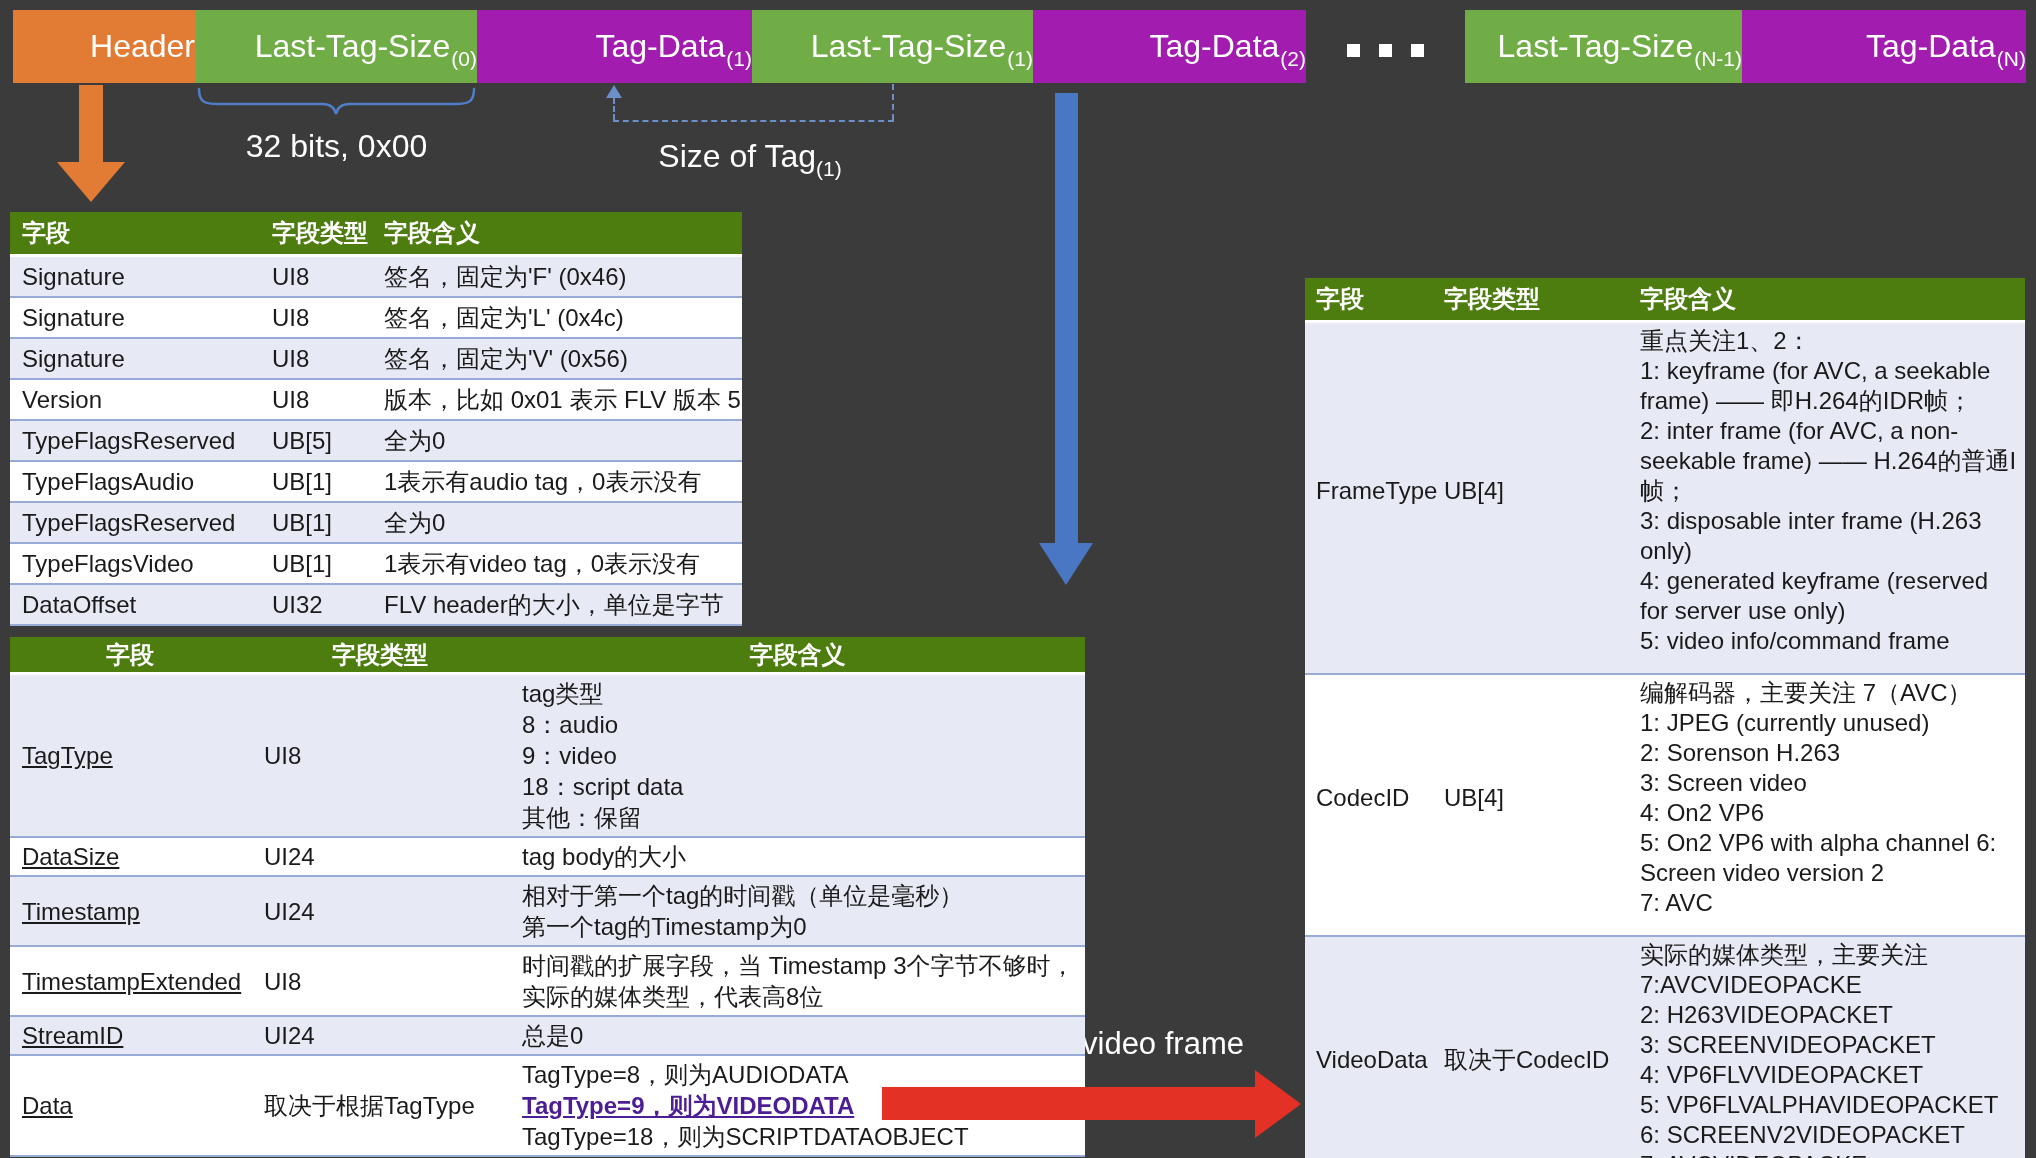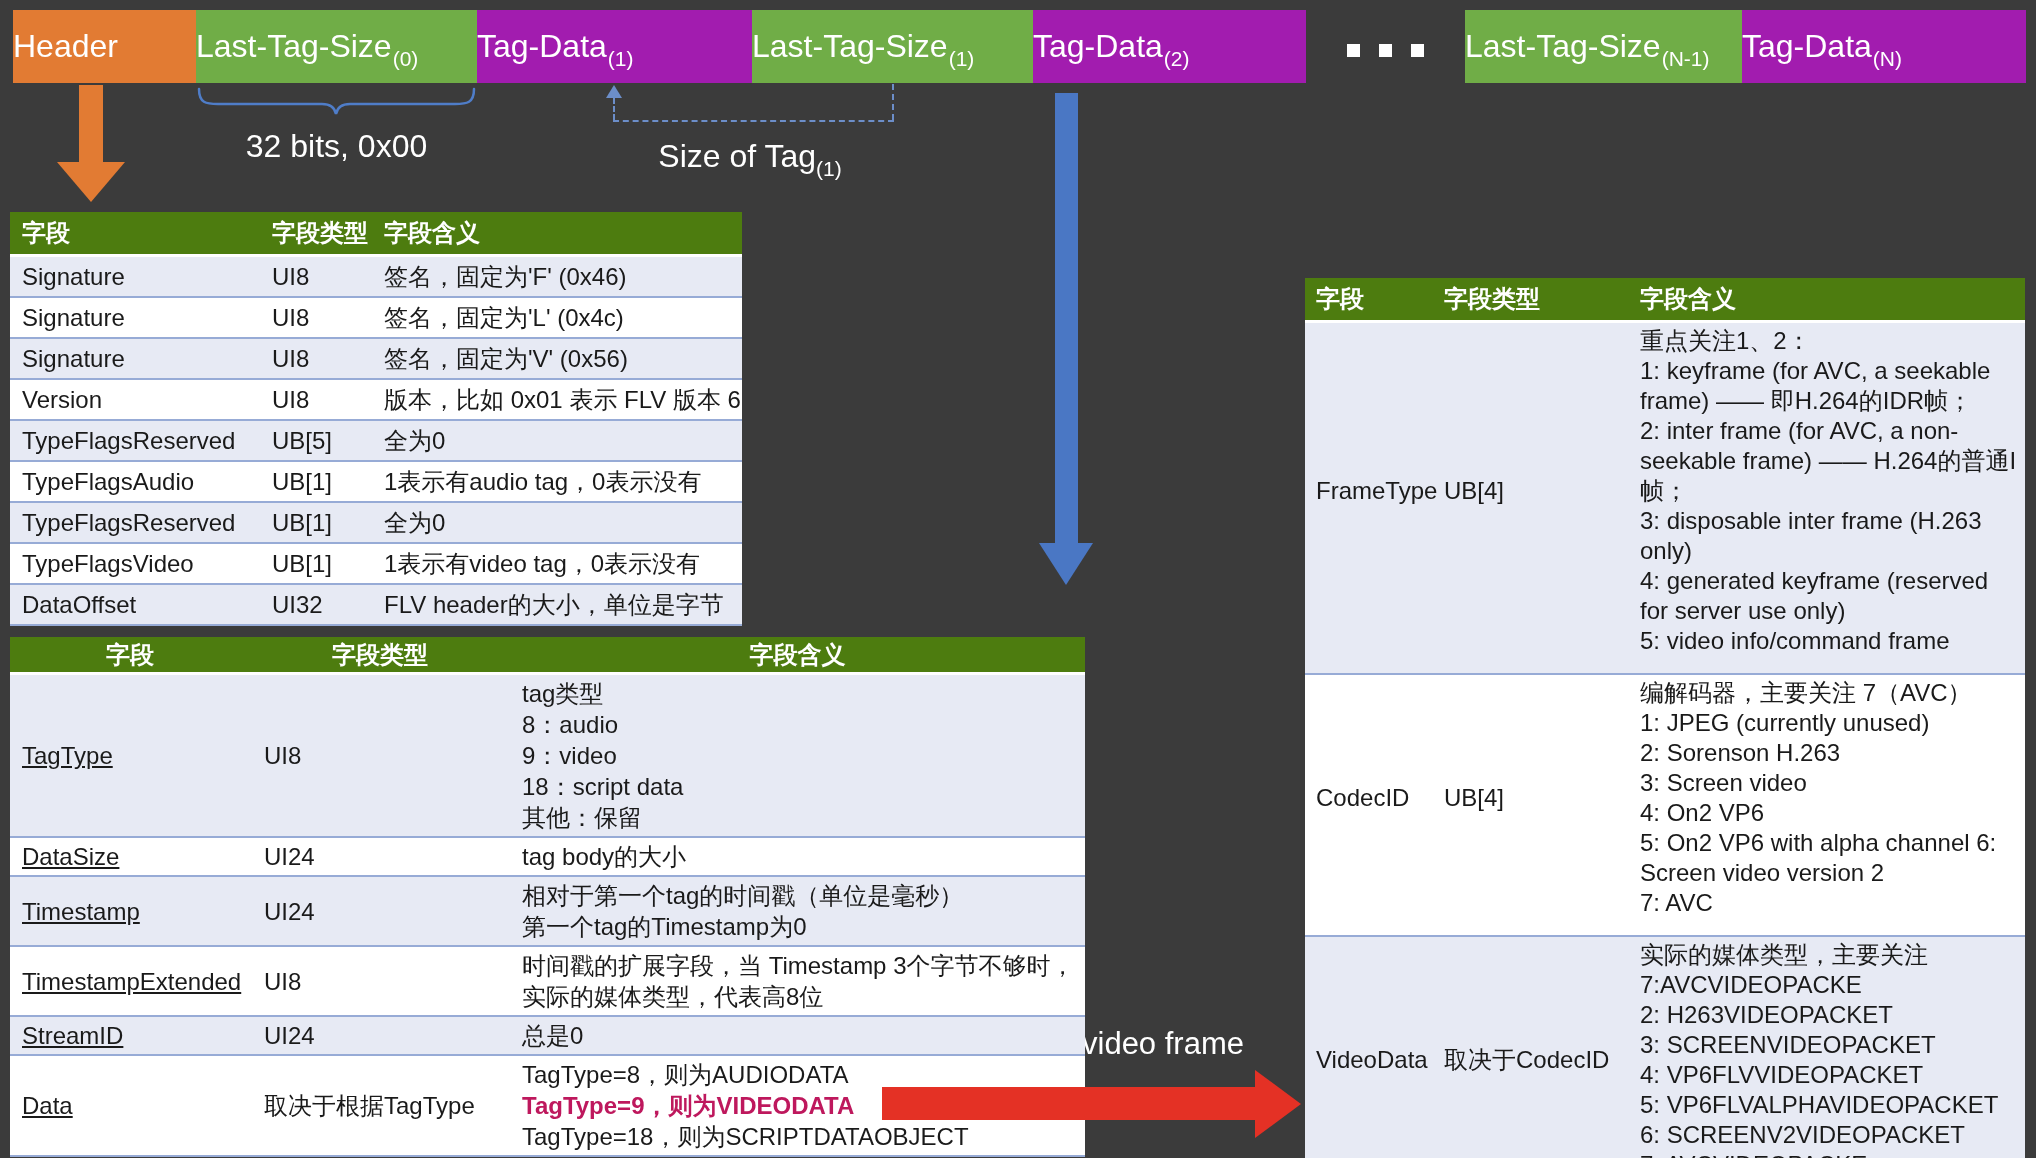--- a/index.html
+++ b/index.html
@@ -4,21 +4,21 @@
 <style>
   html,body{margin:0;padding:0;}
   body{
     width:2036px;height:1158px;position:relative;overflow:hidden;
     background:#3b3b3b;
     font-family:"Liberation Sans","DejaVu Sans",sans-serif;
   }
   
   .seq-box{
     position:absolute;top:10px;height:73px;
-    display:flex;align-items:center;justify-content:flex-start;
+    display:flex;align-items:center;justify-content:flex-end;
     color:#ffffff;font-size:32px;white-space:nowrap;
   }
   .seq-box .sub{font-size:21px;align-self:flex-end;padding-bottom:12px;margin-left:1px;}
   .c-orange{background:#e27b33;}
   .c-green{background:#70ad47;}
   .c-blue{background:#a21caf;}
   .b0{left:13px;width:183px;}
   .b1{left:196px;width:281px;}
   .b2{left:477px;width:275px;}
   .b3{left:752px;width:281px;}
@@ -94,21 +94,21 @@
   #flv-header-table th:nth-child(2),#flv-header-table td:nth-child(2){padding-left:12px;}
   #flv-header-table th:nth-child(3),#flv-header-table td:nth-child(3){padding-left:12px;}
 
   
   #tag-table{left:10px;top:637px;width:1075px;}
   #tag-table th{height:33px;text-align:center;}
   #tag-table td{padding-top:3px;padding-bottom:3px;line-height:31px;}
   #tag-table td:nth-child(1){padding-left:12px;text-decoration:underline;}
   #tag-table td:nth-child(2){padding-left:14px;}
   #tag-table td:nth-child(3){padding-left:12px;padding-right:8px;}
-  .red-bold{color:#be185d;font-weight:bold;}
+  .red-bold{color:#4c1d95;font-weight:bold;text-decoration:underline;}
 
   
   #video-table{left:1305px;top:278px;width:720px;}
   #video-table th{height:40px;text-align:left;}
   #video-table td{padding-top:3px;padding-bottom:17px;line-height:30px;}
   #video-table th:nth-child(1),#video-table td:nth-child(1){padding-left:11px;}
   #video-table th:nth-child(2),#video-table td:nth-child(2){padding-left:12px;}
   #video-table th:nth-child(3),#video-table td:nth-child(3){padding-left:14px;padding-right:6px;}
 </style>
 </head>
@@ -192,21 +192,21 @@
         <td>签名，固定为'L' (0x4c)</td>
       </tr>
     <tr>
         <td>Signature</td>
         <td>UI8</td>
         <td>签名，固定为'V' (0x56)</td>
       </tr>
     <tr>
         <td>Version</td>
         <td>UI8</td>
-        <td>版本，比如 0x01 表示 FLV 版本 6</td>
+        <td>版本，比如 0x01 表示 FLV 版本 5</td>
       </tr>
     <tr>
         <td>TypeFlagsReserved</td>
         <td>UB[5]</td>
         <td>全为0</td>
       </tr>
     <tr>
         <td>TypeFlagsAudio</td>
         <td>UB[1]</td>
         <td>1表示有audio tag，0表示没有</td>

